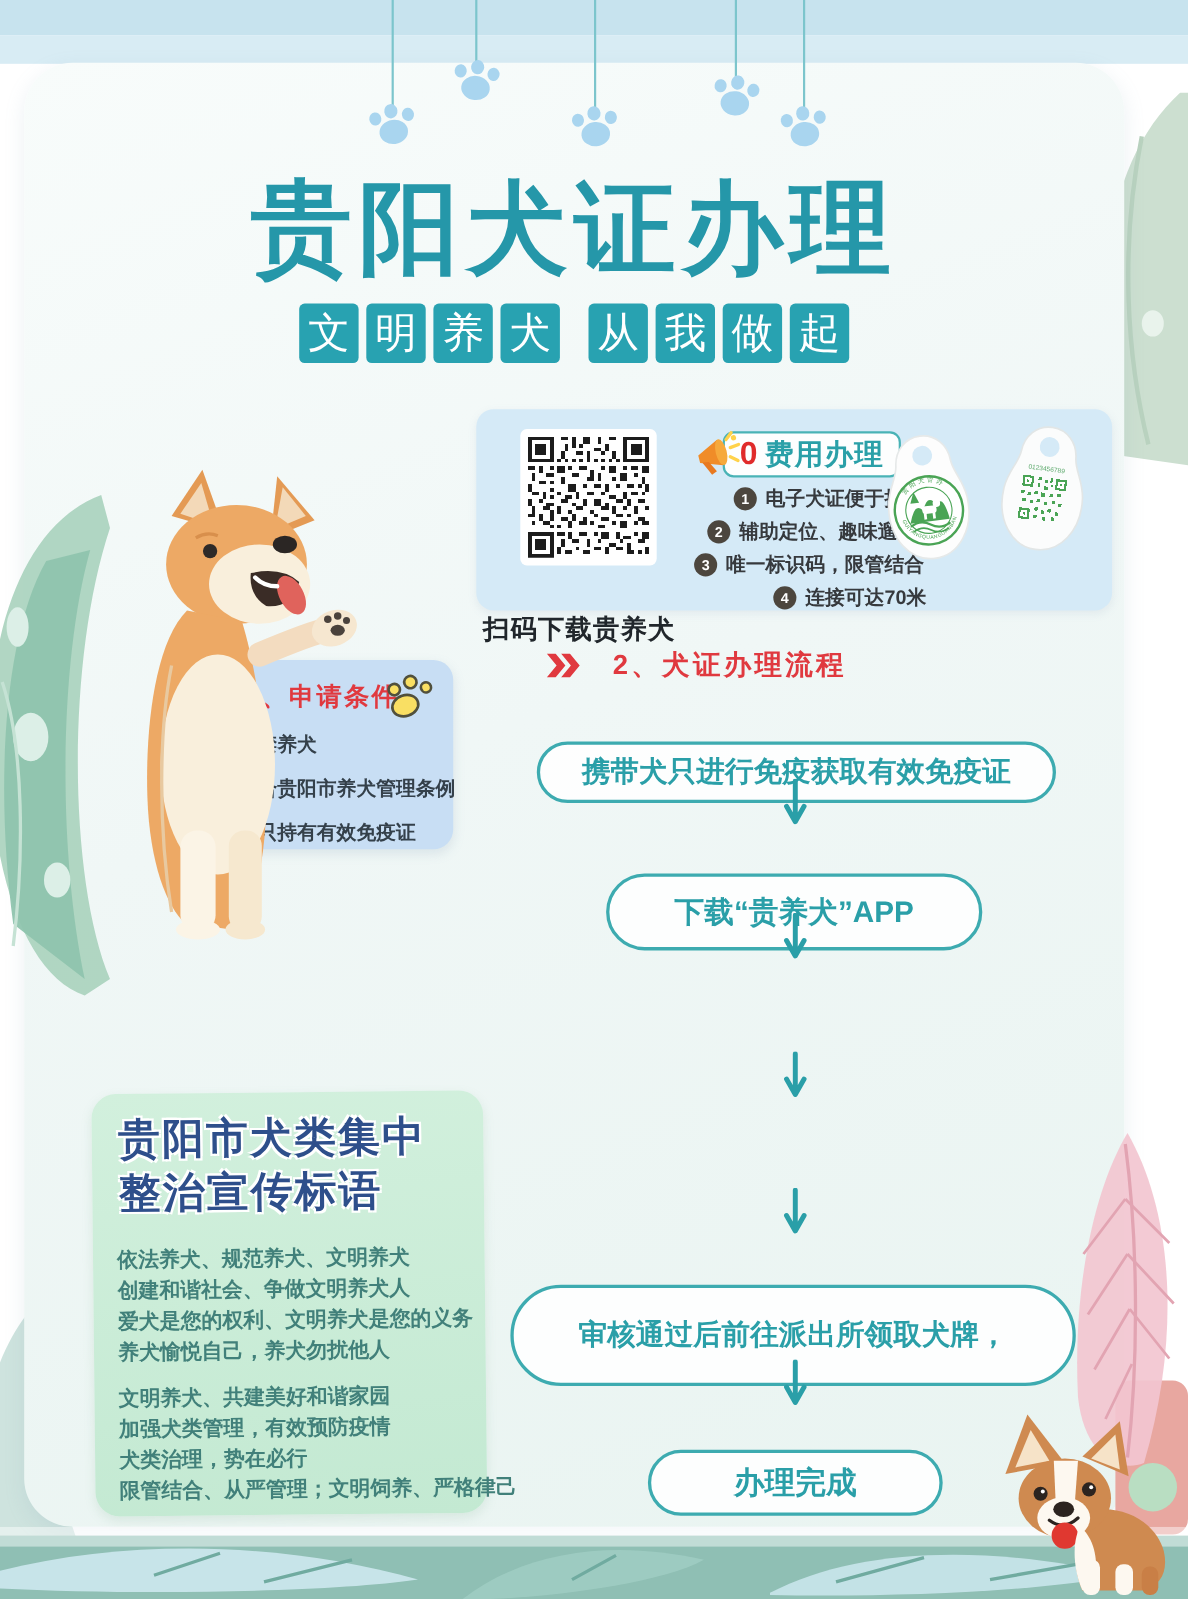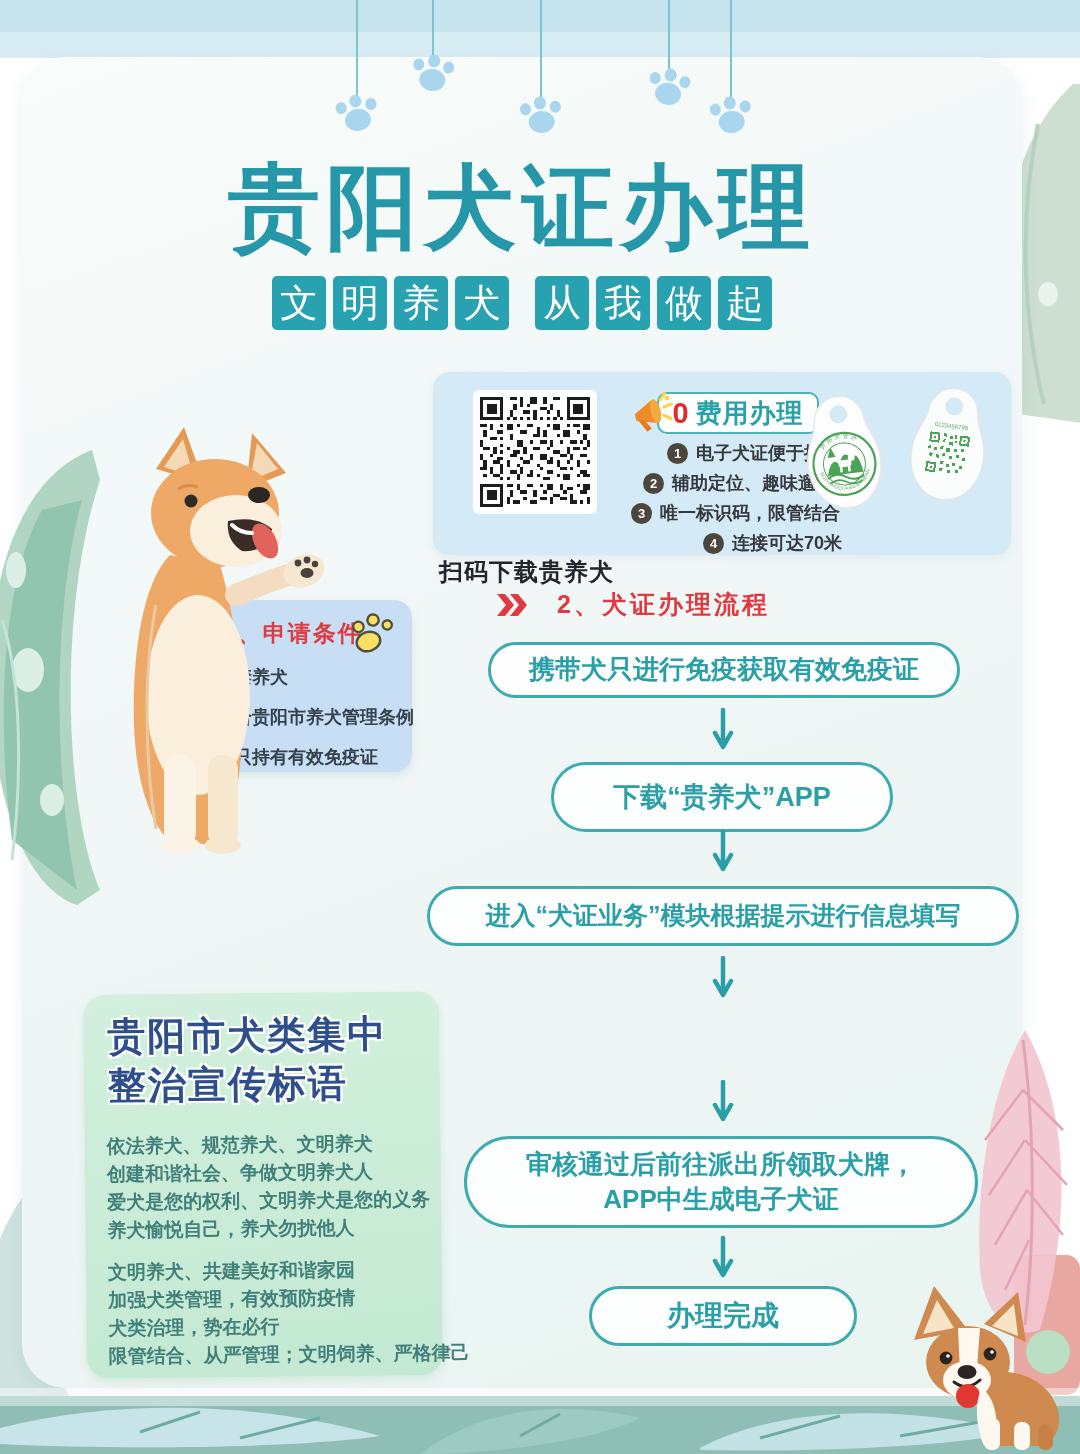--- a/index.html
+++ b/index.html
@@ -59,21 +59,21 @@
   .cond-row{position:absolute;left:14px;display:flex;align-items:center;gap:9px;}
   .checkbox{width:25px;height:25px;border-radius:8px;background:#2ba7de;color:#fff;
             font-size:16px;font-weight:800;display:flex;align-items:center;justify-content:center;flex:0 0 25px;}
   .cond-text{font-size:18px;font-weight:600;color:#34404a;white-space:nowrap;}
 
   
   .sec2-head{left:497px;top:588px;display:flex;align-items:center;gap:28px;z-index:4;}
   .sec2-title{color:#e0393f;font-size:25px;font-weight:800;letter-spacing:3px;white-space:nowrap;}
   .pill{border:3px solid #3dabb0;border-radius:999px;background:rgba(255,255,255,.88);
         color:#2a9fa8;font-weight:600;display:flex;flex-direction:column;align-items:center;
-        justify-content:center;text-align:center;z-index:4;box-sizing:border-box;line-height:1.35;}
+        justify-content:center;text-align:center;z-index:4;box-sizing:border-box;line-height:1.35;margin-top:32px;}
   .arrow{z-index:4;}
 
   
   .slogan-card{left:85px;top:993px;width:356px;height:384px;border-radius:22px;z-index:4;
                background:linear-gradient(175deg,#d2f0dd 0%,#c3e9d2 100%);transform:rotate(-0.6deg);
                box-shadow:0 4px 10px rgba(120,170,140,.18);}
   .slogan-head{position:absolute;left:24px;top:18px;font-size:38px;font-weight:800;color:#2e4f8b;
                line-height:49px;letter-spacing:2px;white-space:nowrap;
                text-shadow:-2px -2px 0 #fff,2px -2px 0 #fff,-2px 2px 0 #fff,2px 2px 0 #fff;}
   .slogan-lines{position:absolute;left:22px;top:138px;}
@@ -359,30 +359,28 @@
   </div>
 
   <div class="abs pill" style="left:488px;top:642px;width:472px;height:56px;font-size:26px">携带犬只进行免疫获取有效免疫证</div>
   <svg class="abs arrow" style="left:712px;top:708px" width="22" height="44">
       <use href="#sym-arrow"></use>
     </svg>
   <div class="abs pill" style="left:551px;top:762px;width:342px;height:70px;font-size:27px">下载“贵养犬”APP</div>
   <svg class="abs arrow" style="left:712px;top:830px" width="22" height="44">
       <use href="#sym-arrow"></use>
     </svg>
-  <div class="abs pill" style="left:427px;top:886px;width:592px;height:60px;font-size:25px">进入“犬证业务”模块根据提示进行信息填写</div>
   <svg class="abs arrow" style="left:712px;top:956px" width="22" height="44">
       <use href="#sym-arrow"></use>
     </svg>
   <svg class="abs arrow" style="left:712px;top:1080px" width="22" height="44">
       <use href="#sym-arrow"></use>
     </svg>
   <div class="abs pill" style="left:464px;top:1136px;width:514px;height:92px;font-size:26px">
     <span>审核通过后前往派出所领取犬牌，</span>
-    <span>APP中生成电子犬证</span>
   </div>
   <svg class="abs arrow" style="left:712px;top:1236px" width="22" height="44">
       <use href="#sym-arrow"></use>
     </svg>
   <div class="abs pill" style="left:589px;top:1286px;width:268px;height:60px;font-size:28px">办理完成</div>
 
   <div class="abs slogan-card">
     <div class="slogan-head">
       <div>贵阳市犬类集中</div>
       <div>整治宣传标语</div>

